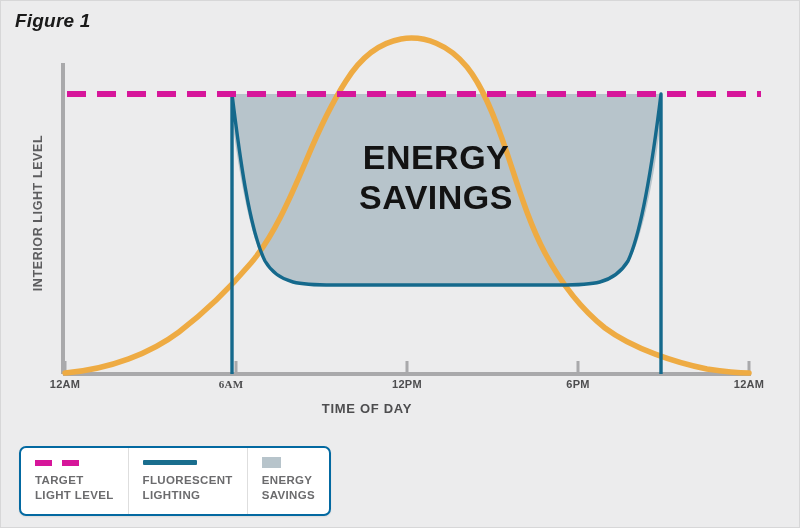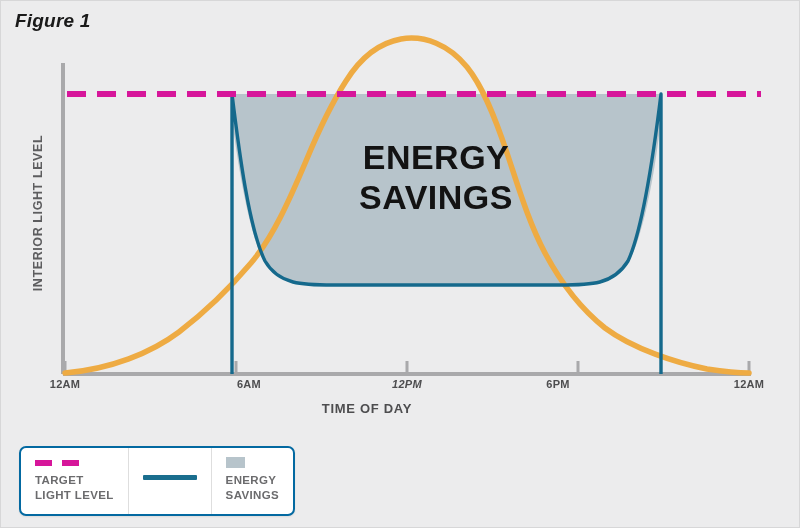--- a/index.html
+++ b/index.html
@@ -174,23 +174,23 @@
                C 590 284 612 284 627 260
                C 642 228 653 150 660 93
                L 660 373" fill="none" stroke="#15698c" stroke-width="3.4" stroke-linecap="butt" stroke-linejoin="round"></path>
 
       <line x1="66" y1="93" x2="760" y2="93" stroke="#d6169a" stroke-width="6" stroke-dasharray="19 11" stroke-linecap="butt"></line>
     </svg>
 
     <div id="y-axis-title">INTERIOR LIGHT LEVEL</div>
 
     <div class="x-tick-label" style="left:64px;">12AM</div>
-    <div class="x-tick-label" style="left:248px;">6AM</div>
-    <div class="x-tick-label" style="left:406px;font-style:italic;">12PM</div>
-    <div class="x-tick-label" style="left:557px;">6PM</div>
+    <div class="x-tick-label" style="left:230px;font-family:Liberation Serif, serif;">6AM</div>
+    <div class="x-tick-label" style="left:406px;">12PM</div>
+    <div class="x-tick-label" style="left:577px;">6PM</div>
     <div class="x-tick-label" style="left:748px;">12AM</div>
 
     <div id="x-axis-title">TIME OF DAY</div>
 
     <div id="savings-annotation">
       <div>ENERGY</div>
       <div>SAVINGS</div>
     </div>
   </div>
 
@@ -201,20 +201,22 @@
         <span class="sw-dashed"></span>
       </div>
       <div class="legend-label">TARGET
 LIGHT LEVEL</div>
     </div>
 
     <div class="legend-item">
       <div class="legend-swatch">
         <span class="sw-solid-teal"></span>
       </div>
+      <div class="legend-label">FLUORESCENT
+LIGHTING</div>
     </div>
 
 
     <div class="legend-item">
       <div class="legend-swatch">
         <span class="sw-block"></span>
       </div>
       <div class="legend-label">ENERGY
 SAVINGS</div>
     </div>

